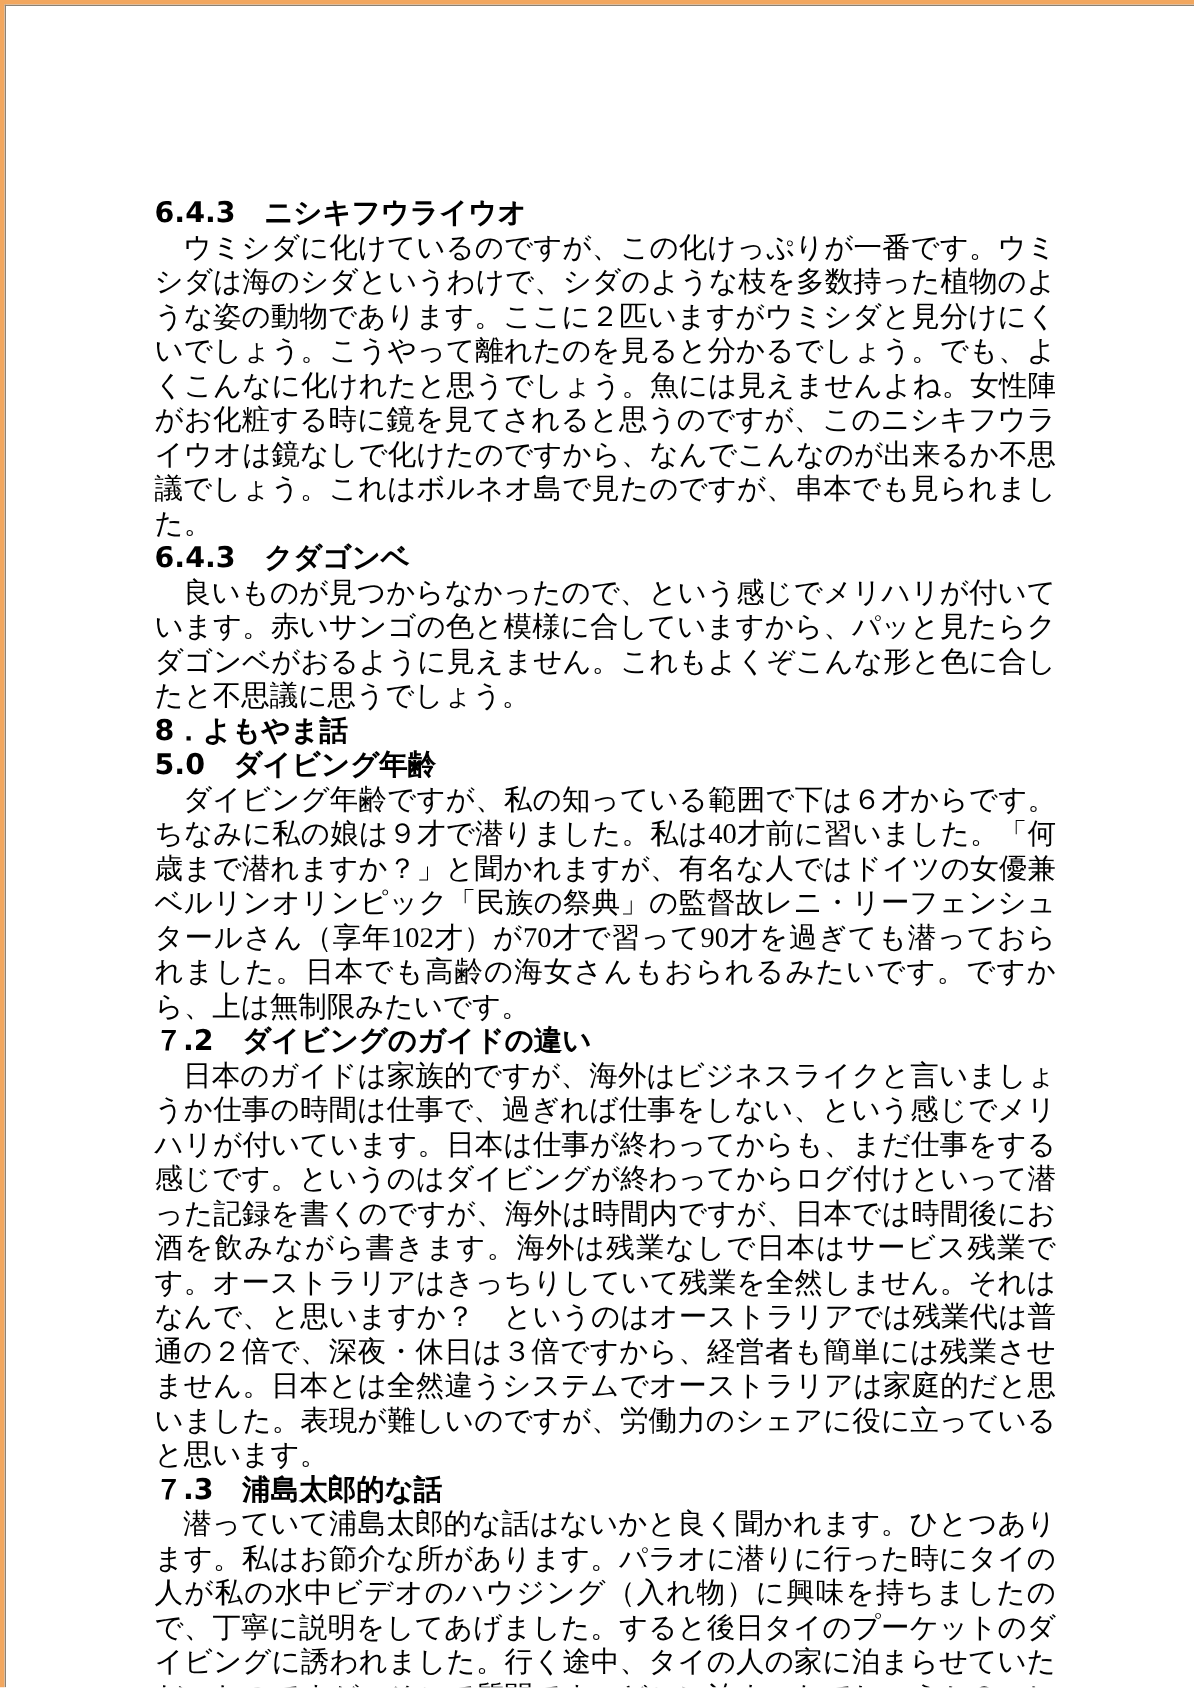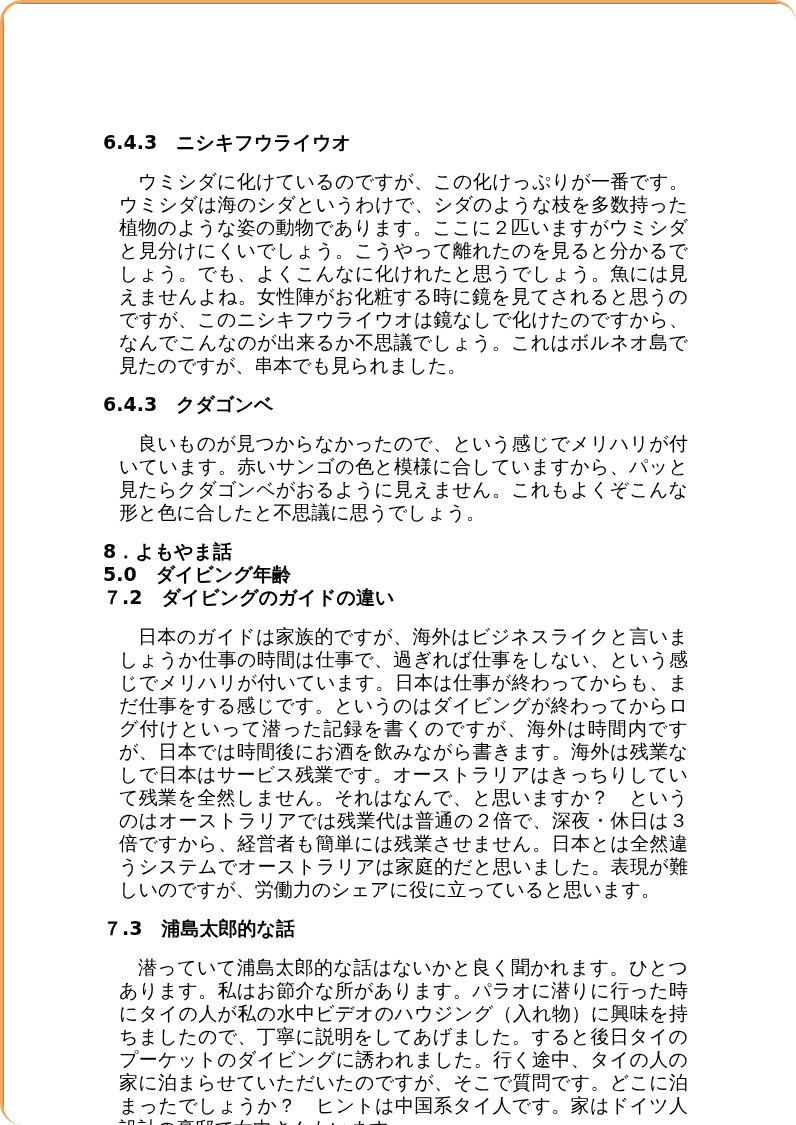--- a/index.html
+++ b/index.html
@@ -9,21 +9,20 @@
   }
   .page {
     position: relative;
     width: 796px;
     height: 1125px;
     box-sizing: border-box;
     background: #ffffff;
     border-top: 3px solid #f2a75f;
     border-left: 3px solid #f2a75f;
     overflow: hidden;
-    border-radius: 22px;
   }
   .page-inner {
     position: absolute;
     left: 0; top: 0; right: 0; bottom: 0;
     border-top: 1px solid #8b8174;
     border-left: 1px solid #8b8174;
   }
   .content {
     position: absolute;
     left: 100px;
@@ -37,40 +36,41 @@
   }
   .heading {
     font-family: "DejaVu Sans", "Liberation Sans", sans-serif;
     font-weight: bold;
     font-size: 19px;
     line-height: 23px;
     margin: 0;
     text-align: left;
   }
   .para {
-    margin: 16px;
+    margin: 0;
     text-indent: 1em;
   }
 </style>
 </head>
 <body>
 
 <div class="page">
   <div class="page-inner"></div>
   <div class="content">
 
     <h2 class="heading">6.4.3　ニシキフウライウオ</h2>
     <p class="para">ウミシダに化けているのですが、この化けっぷりが一番です。ウミシダは海のシダというわけで、シダのような枝を多数持った植物のような姿の動物であります。ここに２匹いますがウミシダと見分けにくいでしょう。こうやって離れたのを見ると分かるでしょう。でも、よくこんなに化けれたと思うでしょう。魚には見えませんよね。女性陣がお化粧する時に鏡を見てされると思うのですが、このニシキフウライウオは鏡なしで化けたのですから、なんでこんなのが出来るか不思議でしょう。これはボルネオ島で見たのですが、串本でも見られました。</p>
 
     <h2 class="heading">6.4.3　クダゴンベ</h2>
     <p class="para">良いものが見つからなかったので、という感じでメリハリが付いています。赤いサンゴの色と模様に合していますから、パッと見たらクダゴンベがおるように見えません。これもよくぞこんな形と色に合したと不思議に思うでしょう。</p>
 
     <h2 class="heading">8．よもやま話</h2>
 
     <h2 class="heading">5.0　ダイビング年齢</h2>
+    <p class="para">ダイビング年齢ですが、私の知っている範囲で下は６才からです。ちなみに私の娘は９才で潜りました。私は40才前に習いました。「何歳まで潜れますか？」と聞かれますが、有名な人ではドイツの女優兼ベルリンオリンピック「民族の祭典」の監督故レニ・リーフェンシュタールさん（享年102才）が70才で習って90才を過ぎても潜っておられました。日本でも高齢の海女さんもおられるみたいです。ですから、上は無制限みたいです。</p>
 
     <h2 class="heading">７.2　ダイビングのガイドの違い</h2>
     <p class="para">日本のガイドは家族的ですが、海外はビジネスライクと言いましょうか仕事の時間は仕事で、過ぎれば仕事をしない、という感じでメリハリが付いています。日本は仕事が終わってからも、まだ仕事をする感じです。というのはダイビングが終わってからログ付けといって潜った記録を書くのですが、海外は時間内ですが、日本では時間後にお酒を飲みながら書きます。海外は残業なしで日本はサービス残業です。オーストラリアはきっちりしていて残業を全然しません。それはなんで、と思いますか？　というのはオーストラリアでは残業代は普通の２倍で、深夜・休日は３倍ですから、経営者も簡単には残業させません。日本とは全然違うシステムでオーストラリアは家庭的だと思いました。表現が難しいのですが、労働力のシェアに役に立っていると思います。</p>
 
     <h2 class="heading">７.3　浦島太郎的な話</h2>
     <p class="para">潜っていて浦島太郎的な話はないかと良く聞かれます。ひとつあります。私はお節介な所があります。パラオに潜りに行った時にタイの人が私の水中ビデオのハウジング（入れ物）に興味を持ちましたので、丁寧に説明をしてあげました。すると後日タイのプーケットのダイビングに誘われました。行く途中、タイの人の家に泊まらせていただいたのですが、そこで質問です。どこに泊まったでしょうか？　ヒントは中国系タイ人です。家はドイツ人設計の豪邸で女中さんもいます。</p>
 
   </div>
 </div>
 

